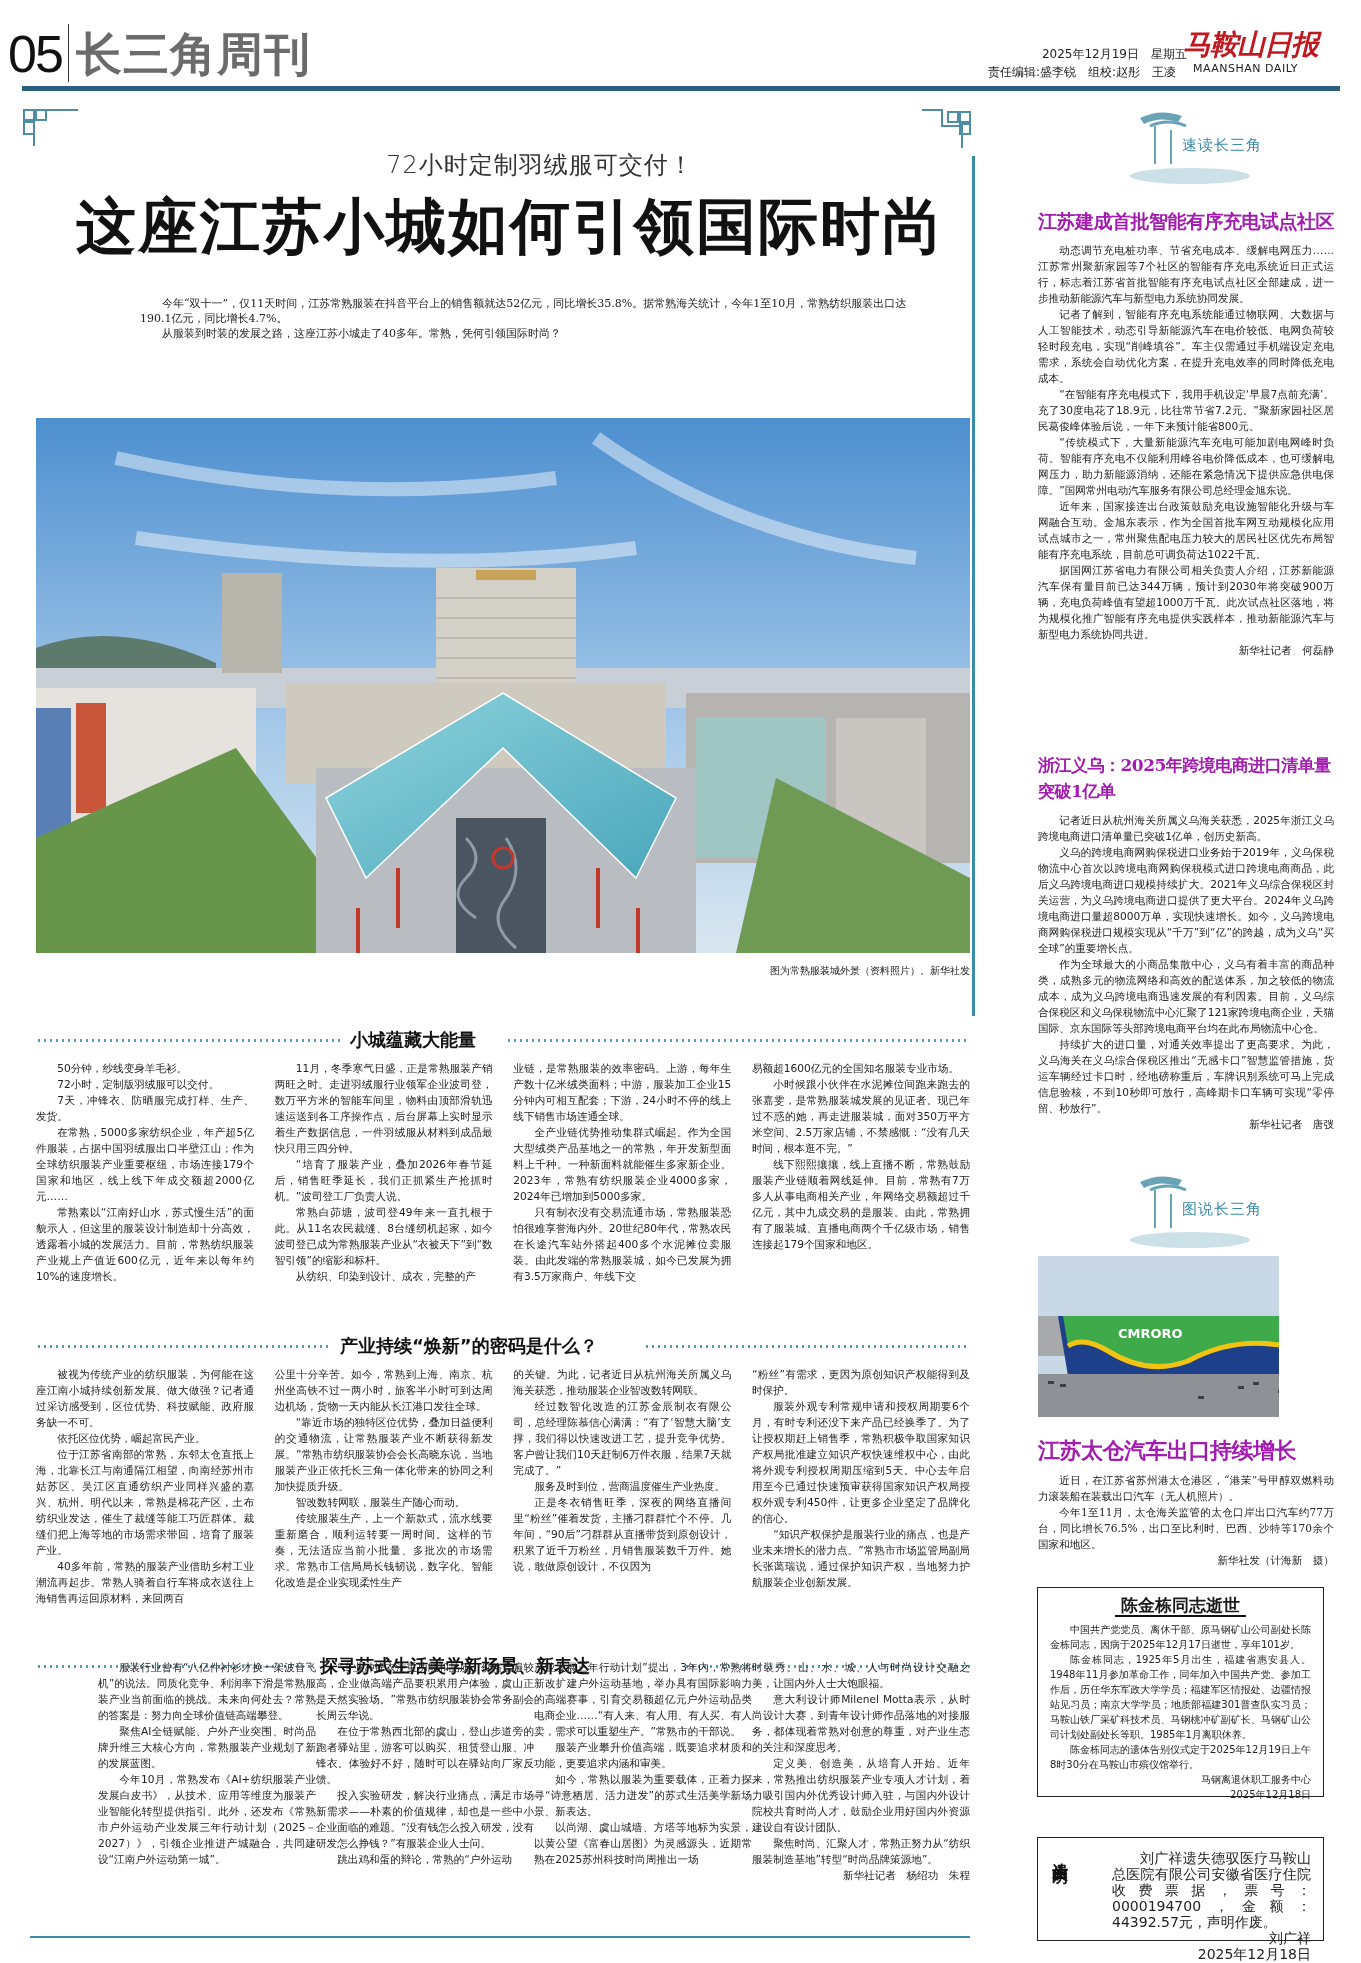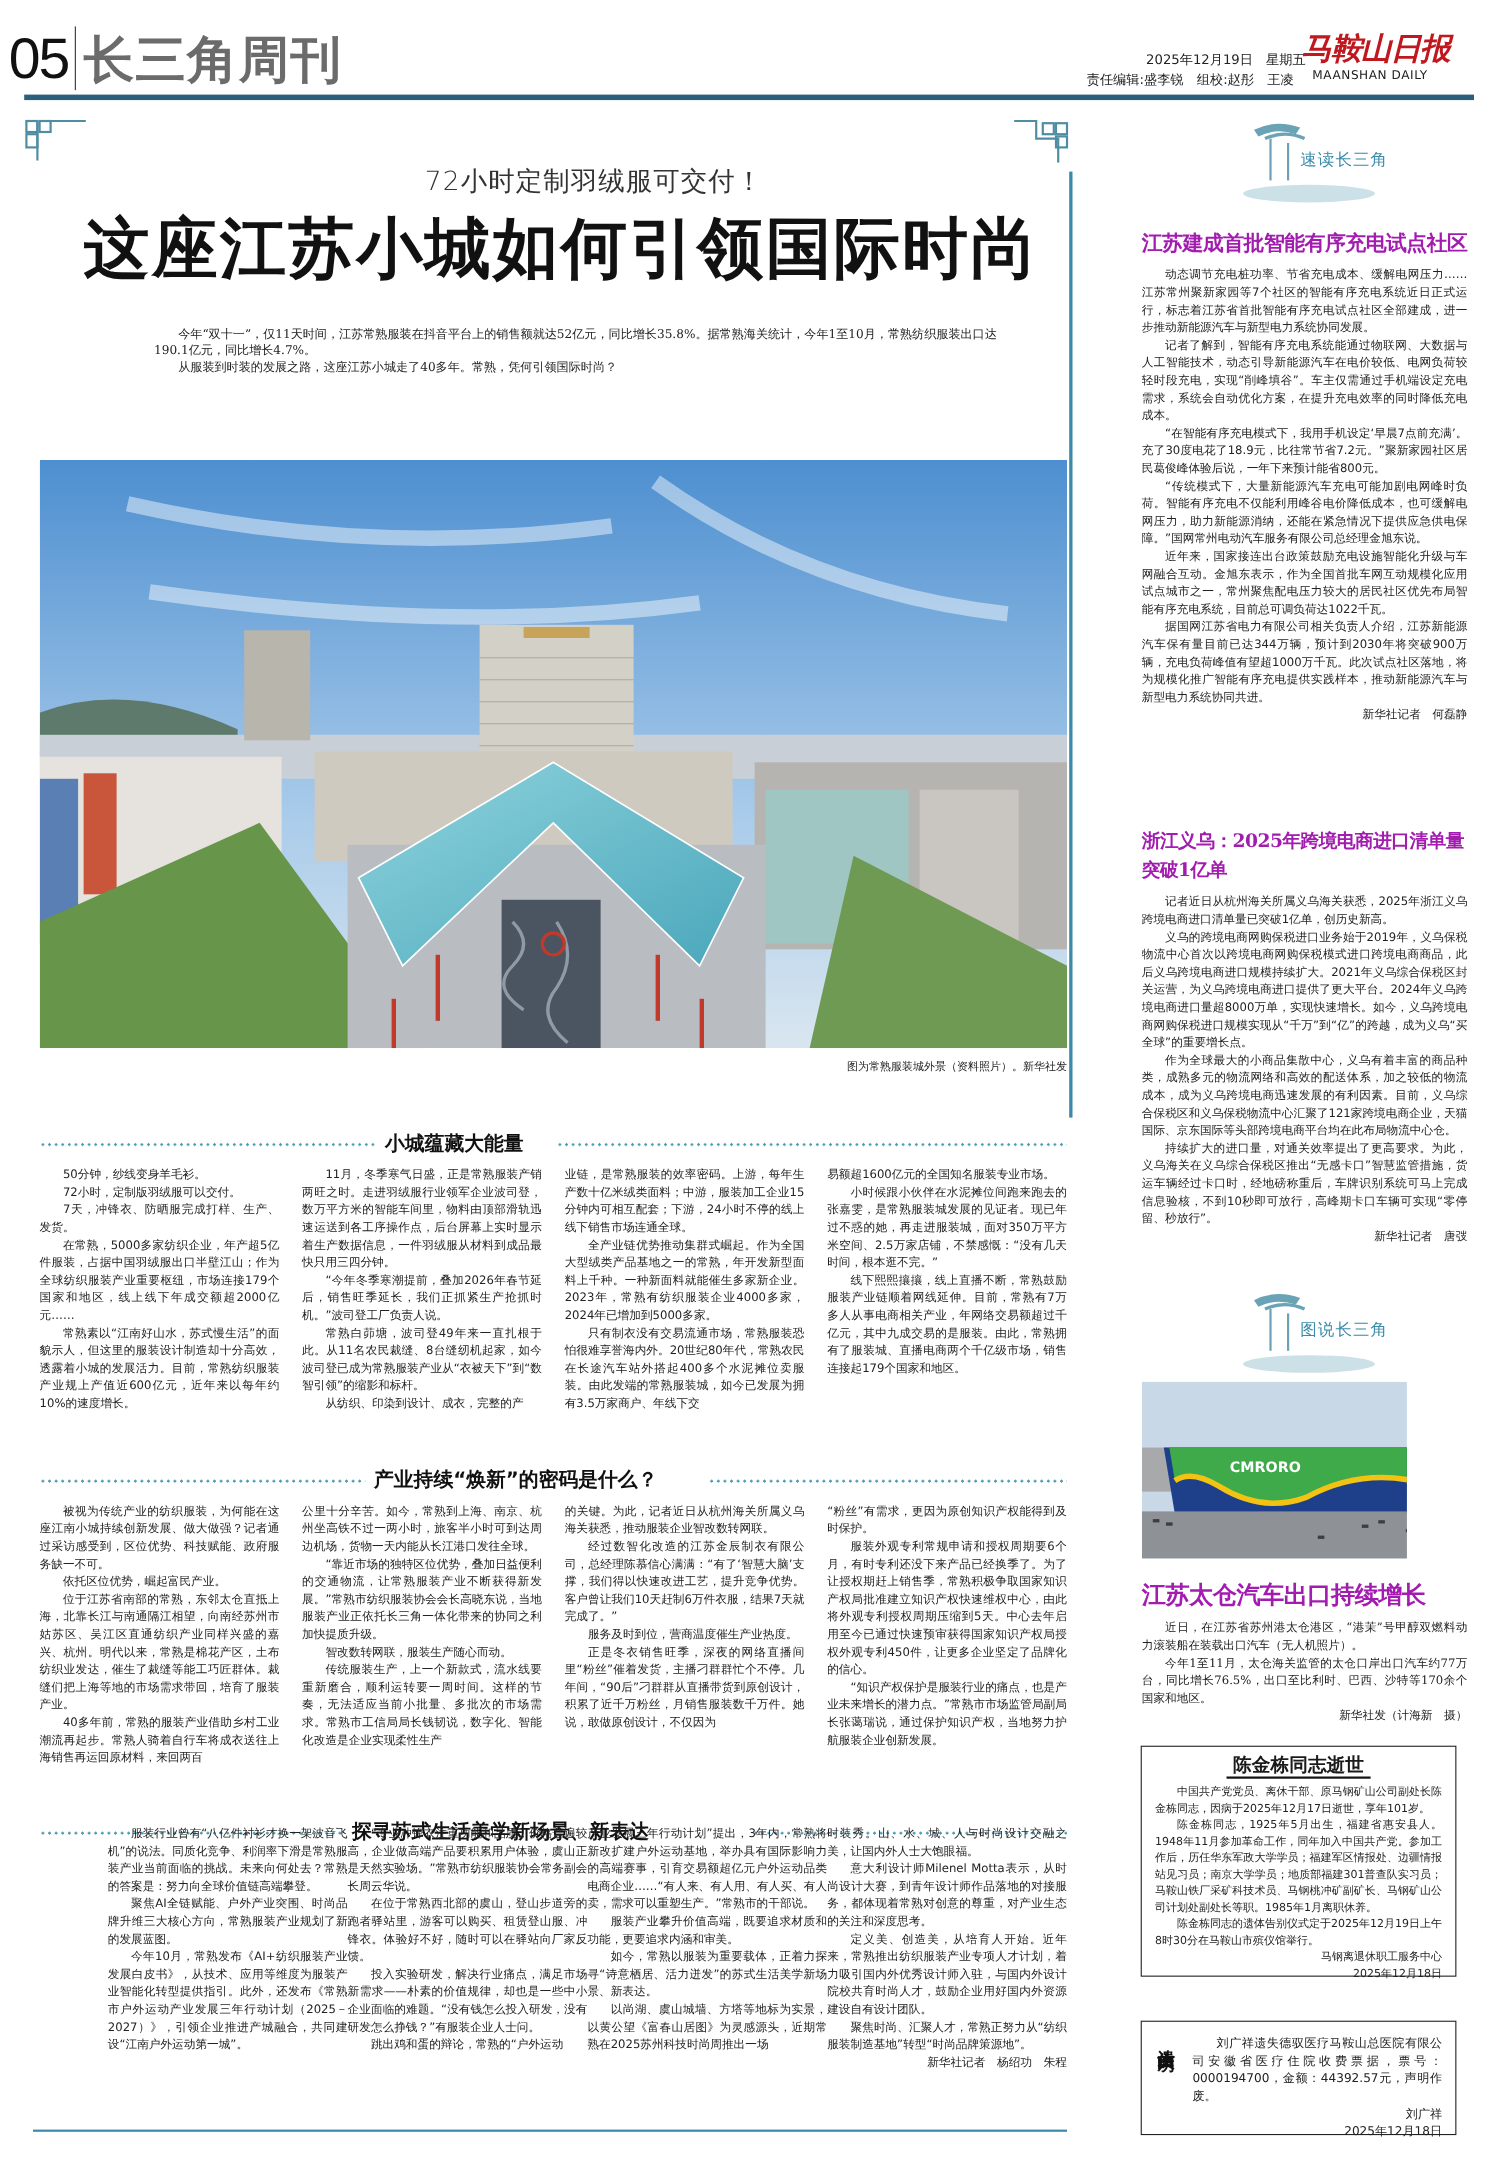--- a/index.html
+++ b/index.html
@@ -55,21 +55,21 @@
 
   .obit-box { position: absolute; left: 1037px; top: 1587px; width: 287px; height: 210px; border: 1px solid #222; padding: 0 12px; }
   .obit-title { text-align: center; font-size: 17px; line-height: 22px; font-weight: bold; margin-top: 6px; }
   .obit-title span { border-bottom: 2px solid #111; padding: 0 6px; }
   .obit-body { margin-top: 6px; font-size: 10px; line-height: 15px; color: #222; text-align: justify; }
   .obit-body p { text-indent: 2em; }
   .obit-body p.right { text-align: right; text-indent: 0; }
 
   .lost-box { position: absolute; left: 1037px; top: 1837px; width: 287px; height: 104px; border: 1px solid #222; display: flex; padding: 12px 12px 8px 10px; }
   .lost-label { width: 22px; font-size: 16px; line-height: 20px; font-weight: bold; color: #111; writing-mode: vertical-rl; letter-spacing: 2px; margin-right: 14px; }
-  .lost-body { flex: 1; font-size: 11px; line-height: 16px; color: #222; text-align: justify; }
+  .lost-body { flex: 1; font-size: 14px; line-height: 16px; color: #222; text-align: justify; margin-left: 28px; }
   .lost-body p { text-indent: 2em; }
   .lost-body p.right { text-align: right; text-indent: 0; }
 </style>
 </head>
 <body>
 
 <div class="masthead">
   <div class="page-num">05</div>
   <div class="page-divider"></div>
   <div class="section-title">长三角周刊</div>
@@ -162,21 +162,21 @@
 <div class="cols" style="top:1060px;">
   <div class="col">
     <p>50分钟，纱线变身羊毛衫。</p>
     <p>72小时，定制版羽绒服可以交付。</p>
     <p>7天，冲锋衣、防晒服完成打样、生产、发货。</p>
     <p>在常熟，5000多家纺织企业，年产超5亿件服装，占据中国羽绒服出口半壁江山；作为全球纺织服装产业重要枢纽，市场连接179个国家和地区，线上线下年成交额超2000亿元……</p>
     <p>常熟素以“江南好山水，苏式慢生活”的面貌示人，但这里的服装设计制造却十分高效，透露着小城的发展活力。目前，常熟纺织服装产业规上产值近600亿元，近年来以每年约10%的速度增长。</p>
   </div>
   <div class="col">
     <p>11月，冬季寒气日盛，正是常熟服装产销两旺之时。走进羽绒服行业领军企业波司登，数万平方米的智能车间里，物料由顶部滑轨迅速运送到各工序操作点，后台屏幕上实时显示着生产数据信息，一件羽绒服从材料到成品最快只用三四分钟。</p>
-    <p>“今年冬季寒潮提前，叠加2026年春节延后，销售旺季延长，我们正抓紧生产抢抓时机。”波司登工厂负责人说。</p>
+    <p>“培育了服装产业，叠加2026年春节延后，销售旺季延长，我们正抓紧生产抢抓时机。”波司登工厂负责人说。</p>
     <p>常熟白茆塘，波司登49年来一直扎根于此。从11名农民裁缝、8台缝纫机起家，如今波司登已成为常熟服装产业从“衣被天下”到“数智引领”的缩影和标杆。</p>
     <p>从纺织、印染到设计、成衣，完整的产</p>
   </div>
   <div class="col">
     <p class="cont">业链，是常熟服装的效率密码。上游，每年生产数十亿米绒类面料；中游，服装加工企业15分钟内可相互配套；下游，24小时不停的线上线下销售市场连通全球。</p>
     <p>全产业链优势推动集群式崛起。作为全国大型绒类产品基地之一的常熟，年开发新型面料上千种。一种新面料就能催生多家新企业。2023年，常熟有纺织服装企业4000多家，2024年已增加到5000多家。</p>
     <p>只有制衣没有交易流通市场，常熟服装恐怕很难享誉海内外。20世纪80年代，常熟农民在长途汽车站外搭起400多个水泥摊位卖服装。由此发端的常熟服装城，如今已发展为拥有3.5万家商户、年线下交</p>
   </div>
   <div class="col">
     <p class="cont">易额超1600亿元的全国知名服装专业市场。</p>

